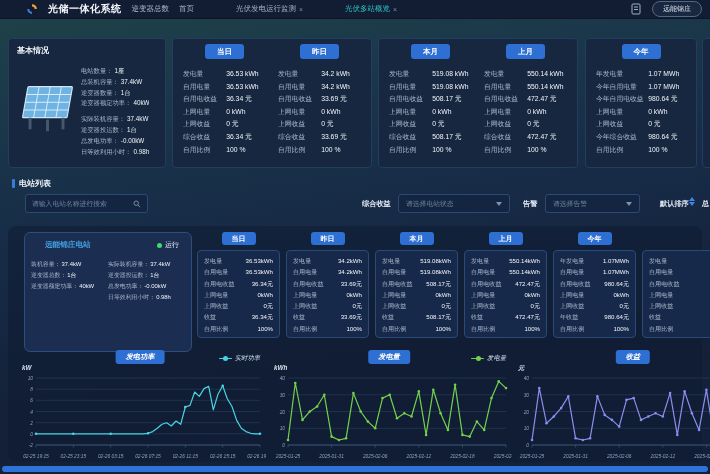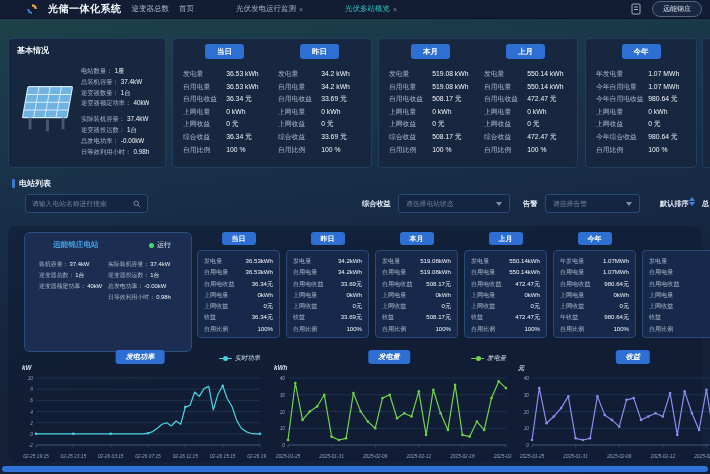--- a/index.html
+++ b/index.html
@@ -74,21 +74,21 @@
   .select .ph { font-size:6.8px; color:#6f86a3; flex:1; white-space:nowrap; }
   .caret { width:0; height:0; border-left:3px solid transparent; border-right:3px solid transparent;
     border-top:4px solid #7e93ad; margin-left:6px; }
   .sorter { position:absolute; top:197px; display:flex; flex-direction:column; gap:1px; cursor:pointer; }
   .sorter i { width:0; height:0; border-left:3.5px solid transparent; border-right:3.5px solid transparent; }
   .sorter .up { border-bottom:4.5px solid #3f84e8; }
   .sorter .dn { border-top:4.5px solid #3f84e8; }
 
   
   .st-info { position:absolute; top:232px; left:24px; width:168px; height:120px;
-    background:#1b2d50; border:1px solid #2c4e7c; border-radius:6px; padding:5px 14px; }
+    background:#1b2d50; border:1px solid #2c4e7c; border-radius:6px; padding:5px 6px; }
   .st-head { display:flex; align-items:center; margin-top:2px; }
   .st-name { font-size:7.6px; font-weight:bold; color:#42a0e0; margin-left:14px; cursor:pointer; }
   .st-status { display:flex; align-items:center; gap:3px; margin-left:auto; margin-right:6px; }
   .st-dot { width:5px; height:5px; border-radius:50%; background:#3ddc68; }
   .st-status span { font-size:7px; color:#e8eef6; }
   .st-info-cols { display:flex; margin-top:9px; }
   .st-info-cols > div { flex:1; overflow:hidden; }
   .st-info .kv { font-size:5.9px; line-height:11px; }
   .st-info .kv .kv-l { flex:0 0 auto; margin-right:1px; }
 

